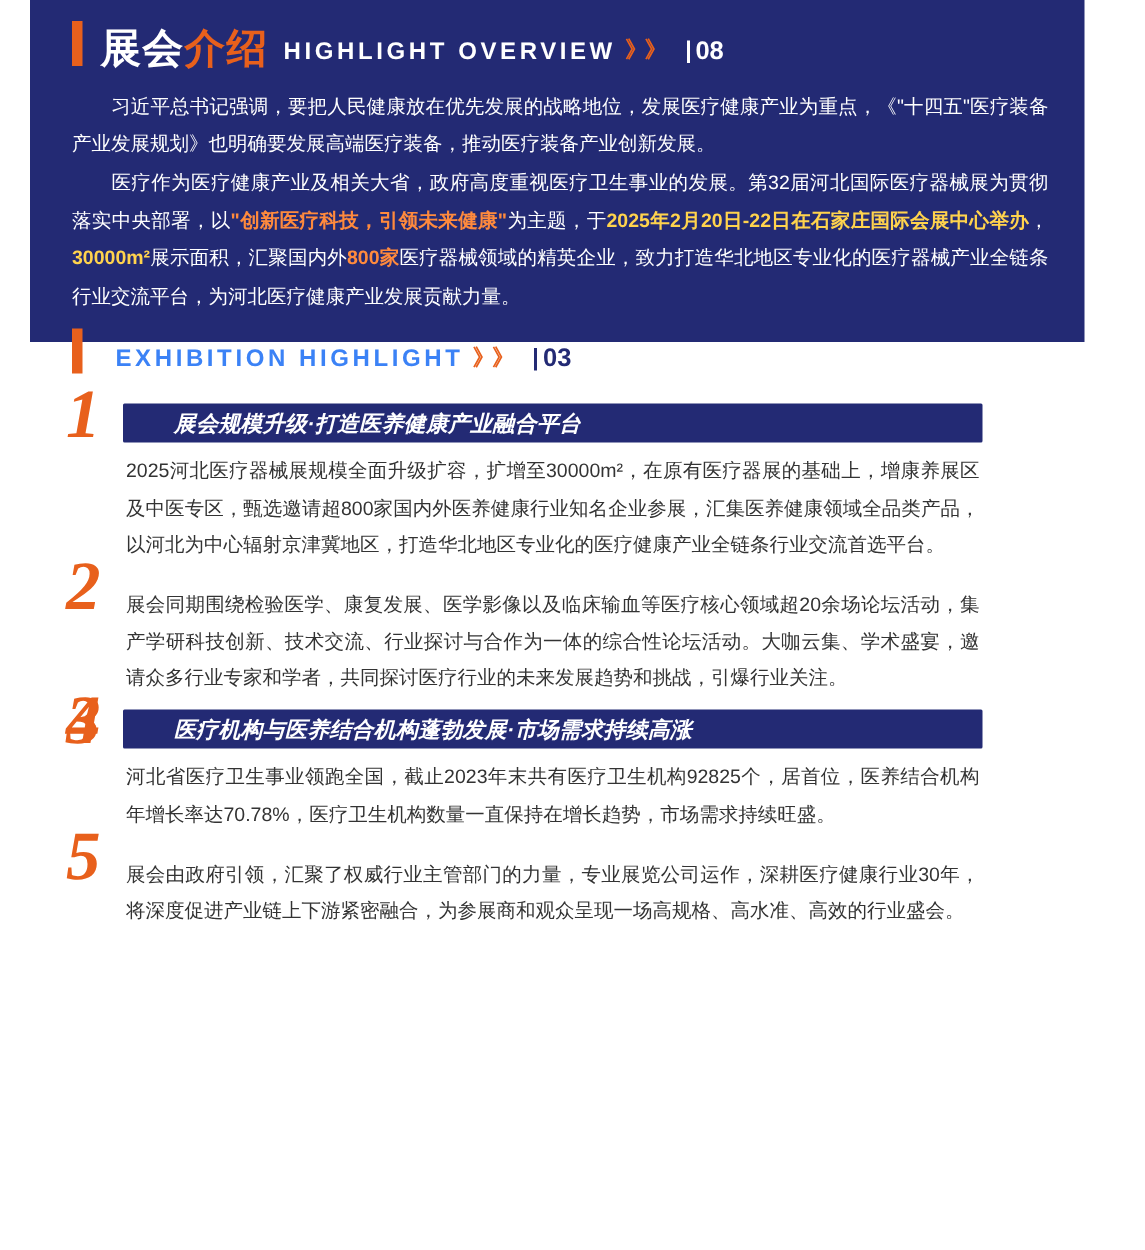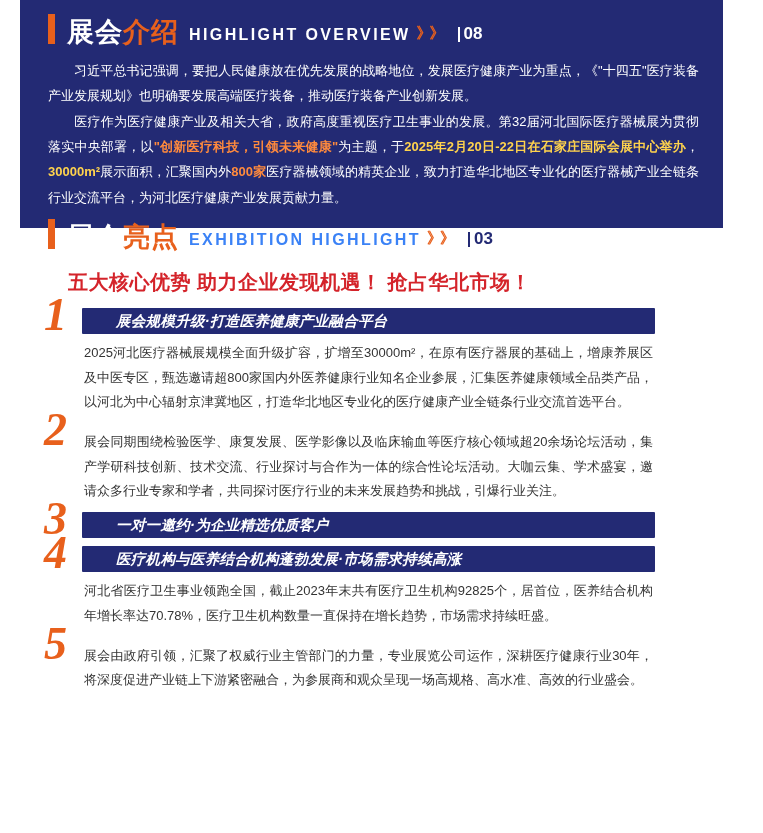--- a/index.html
+++ b/index.html
@@ -180,46 +180,41 @@
 
     <div class="overview-body">
       <div><span class="indent"></span><span>习近平总书记强调，要把人民健康放在优先发展的战略地位，发展医疗健康产业为重点，《"十四五"医疗装备产业发展规划》也明确要发展高端医疗装备，推动医疗装备产业创新发展。</span></div>
       <div><span class="indent"></span><span>医疗作为医疗健康产业及相关大省，政府高度重视医疗卫生事业的发展。第32届河北国际医疗器械展为贯彻落实中央部署，以</span><span class="hl-orange">"创新医疗科技，引领未来健康"</span><span>为主题，于</span><span class="hl-yellow">2025年2月20日-22日在石家庄国际会展中心举办</span><span>，</span><span class="hl-yellow">30000m²</span><span>展示面积，汇聚国内外</span><span class="hl-orange">800家</span><span>医疗器械领域的精英企业，致力打造华北地区专业化的医疗器械产业全链条行业交流平台，为河北医疗健康产业发展贡献力量。</span></div>
     </div>
   </div>
 
   <div style="position:absolute; left:20px; top:205px; width:703px;">
     <div class="sec-head sec-head-light">
       <div class="bar"></div>
-      <div class="cn"><span class="cn1">展会</span><span class="cn2">亮点</span></div>
       <div class="en">EXHIBITION HIGHLIGHT</div>
       <div class="chev">》》</div>
       <div class="num"><span class="numbar"></span><span>03</span></div>
     </div>
 
-    <div class="slogan">五大核心优势 助力企业发现机遇！ 抢占华北市场！</div>
 
     <div class="hl-item">
       <div class="hl-num">1</div>
       <div class="hl-bar">
         <span class="title">展会规模升级·打造医养健康产业融合平台</span>
       </div>
       <div class="hl-text">2025河北医疗器械展规模全面升级扩容，扩增至30000m²，在原有医疗器展的基础上，增康养展区及中医专区，甄选邀请超800家国内外医养健康行业知名企业参展，汇集医养健康领域全品类产品，以河北为中心辐射京津冀地区，打造华北地区专业化的医疗健康产业全链条行业交流首选平台。</div>
     </div>
 
     <div class="hl-item">
       <div class="hl-num">2</div>
       <div class="hl-text">展会同期围绕检验医学、康复发展、医学影像以及临床输血等医疗核心领域超20余场论坛活动，集产学研科技创新、技术交流、行业探讨与合作为一体的综合性论坛活动。大咖云集、学术盛宴，邀请众多行业专家和学者，共同探讨医疗行业的未来发展趋势和挑战，引爆行业关注。</div>
     </div>
 
     <div class="hl-item">
       <div class="hl-num">3</div>
-      <div class="hl-bar">
-        <span class="title">一对一邀约·为企业精选优质客户</span>
-      </div>
     </div>
 
     <div class="hl-item">
       <div class="hl-num">4</div>
       <div class="hl-bar">
         <span class="title">医疗机构与医养结合机构蓬勃发展·市场需求持续高涨</span>
       </div>
       <div class="hl-text">河北省医疗卫生事业领跑全国，截止2023年末共有医疗卫生机构92825个，居首位，医养结合机构年增长率达70.78%，医疗卫生机构数量一直保持在增长趋势，市场需求持续旺盛。</div>
     </div>
 

